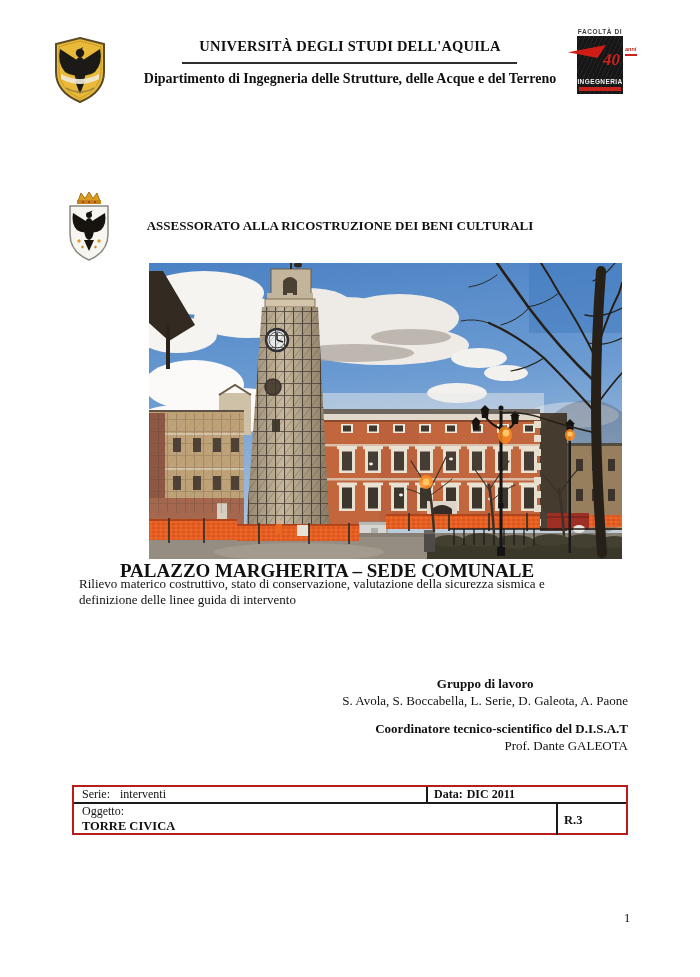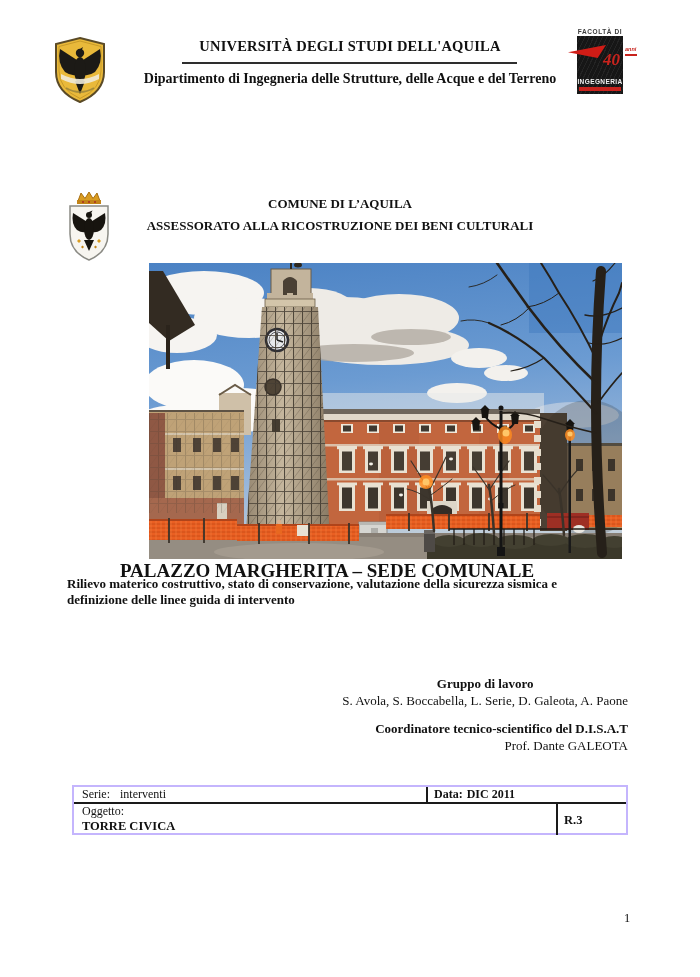--- a/index.html
+++ b/index.html
@@ -24,28 +24,28 @@
   .flogo .fname{position:absolute;bottom:9px;left:0;width:100%;text-align:center;font-size:6.5px;font-weight:bold;color:#f2f2f2;letter-spacing:.4px;}
   .flogo .fstrip{position:absolute;bottom:3px;left:2px;right:2px;height:4px;background:#c8231d;}
   
   .com-crest{left:64px;top:190px;width:50px;height:74px;}
   .com-line1{top:196px;left:30px;width:620px;text-align:center;font-weight:bold;font-size:13px;}
   .com-line2{top:218px;left:30px;width:620px;text-align:center;font-weight:bold;font-size:13px;}
   
   .photo{left:149px;top:263px;width:473px;height:296px;overflow:hidden;}
   
   .caption{top:560px;left:67px;width:520px;text-align:center;font-weight:bold;font-size:19px;white-space:nowrap;}
-  .desc{top:576px;left:67px;width:540px;font-weight:bold;font-size:13px;line-height:15.5px;}
+  .desc{top:576px;left:79px;width:540px;font-weight:normal;font-size:13px;line-height:15.5px;}
   .desc div{white-space:nowrap;}
   
   .credit{right:72px;text-align:right;font-size:13px;line-height:16.5px;white-space:nowrap;}
   .credit .role{font-weight:bold;}
   .c1{top:627px;} .c2{top:676px;text-align:center;} .c3{top:721px;}
   
-  .ftable{left:72px;top:785px;width:556px;height:50px;border:2px solid #c4b5fd;box-sizing:border-box;font-size:12px;}
+  .ftable{left:72px;top:785px;width:556px;height:50px;border:2px solid #b91c1c;box-sizing:border-box;font-size:12px;}
   .frow1{display:flex;height:15px;border-bottom:2px solid #1a1a1a;}
   .fcell-serie{width:354px;border-right:2px solid #1a1a1a;box-sizing:border-box;padding-left:8px;display:flex;gap:10px;align-items:center;}
   .fcell-data{flex:1;padding-left:6px;display:flex;gap:4px;align-items:center;font-weight:bold;}
   .frow2{display:flex;height:31px;}
   .fcell-ogg{width:484px;border-right:2px solid #1a1a1a;box-sizing:border-box;padding-left:8px;}
   .fcell-ogg .ogg-val{font-weight:bold;font-size:12.5px;}
   .fcell-rev{flex:1;display:flex;align-items:flex-end;padding-left:6px;padding-bottom:7px;font-weight:bold;font-size:12.5px;}
   .pagenum{left:615px;top:911px;width:24px;text-align:center;font-size:12.5px;}
 </style>
 </head>
@@ -100,21 +100,20 @@
       <path d="M25,33 L9,23 Q7,34 13,40 Q19,44 24,41 Z" fill="#17140f"></path>
       <path d="M25,33 L41,23 Q43,34 37,40 Q31,44 26,41 Z" fill="#17140f"></path>
       <ellipse cx="25" cy="39" rx="5" ry="11" fill="#17140f"></ellipse>
       <path d="M20,50 L30,50 L25,61 Z" fill="#17140f"></path>
       <path d="M13,51 l2,-2 l2,2 l-2,2 Z" fill="#d99c20"></path>
       <path d="M33,51 l2,-2 l2,2 l-2,2 Z" fill="#d99c20"></path>
       <path d="M17,57 l1.5,-1.5 l1.5,1.5 l-1.5,1.5 Z" fill="#c28418"></path>
       <path d="M30,57 l1.5,-1.5 l1.5,1.5 l-1.5,1.5 Z" fill="#c28418"></path>
     </svg>
   </div>
-  <div class="abs com-line1">COMUNE DI L’AQUILA</div>
   <div class="abs com-line2">ASSESSORATO ALLA RICOSTRUZIONE DEI BENI CULTURALI</div>
 
   <figure class="abs photo" style="margin:0">
     <svg width="473" height="296" viewBox="0 0 473 296">
       <defs>
         <linearGradient id="skyg" x1="0" y1="0" x2="0.15" y2="1">
           <stop offset="0" stop-color="#4b82c4"></stop>
             <stop offset="0.45" stop-color="#6b9bd2"></stop>
           <stop offset="0.8" stop-color="#9db9da"></stop>
             <stop offset="1" stop-color="#c2cfda"></stop>

